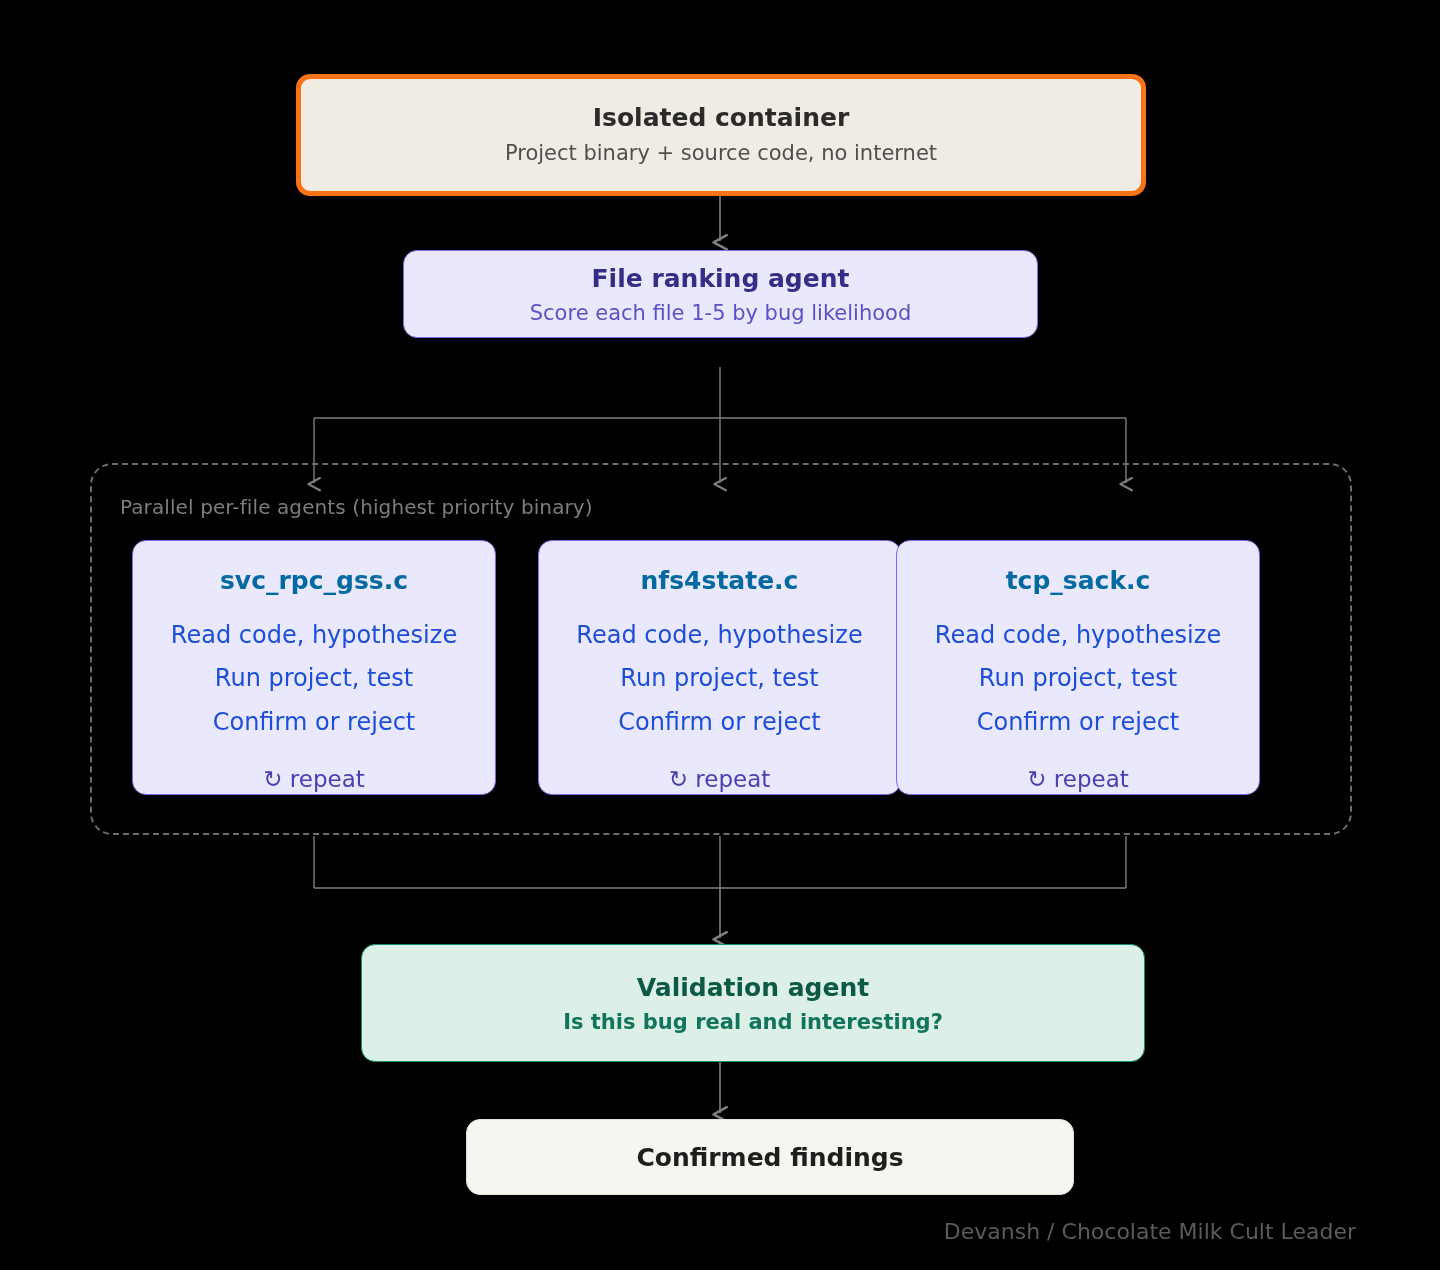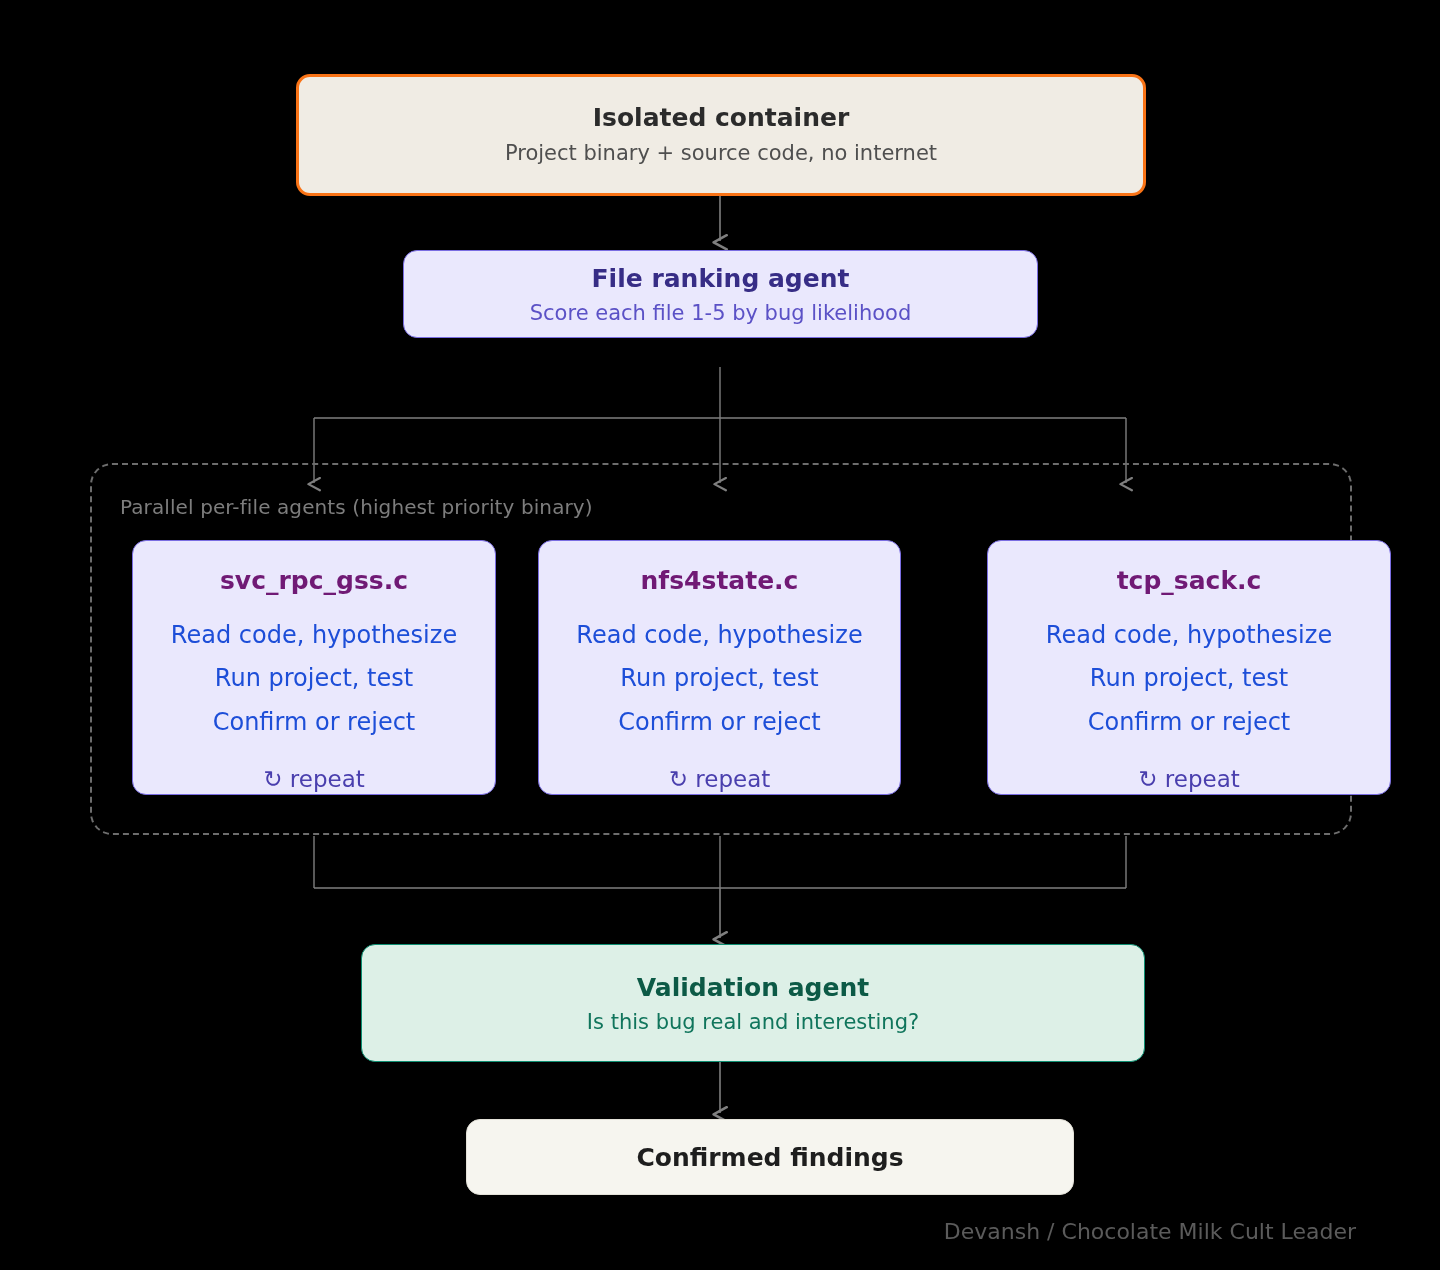--- a/index.html
+++ b/index.html
@@ -39,21 +39,21 @@
     justify-content: center;
   }
 
   
   .node-isolated {
     left: 296px;
     top: 74px;
     width: 850px;
     height: 122px;
     background: #f0ece4;
-    border: 3px solid #f97316;
+    border: 5px solid #f97316;
     border-radius: 14px;
   }
   .node-isolated .title {
     font-size: 25px;
     font-weight: 700;
     color: #2b2b2b;
     line-height: 1.15;
     margin-bottom: 8px;
   }
   .node-isolated .subtitle {
@@ -115,26 +115,26 @@
     border: 1.5px solid #7a6de2;
     border-radius: 14px;
     box-sizing: border-box;
     display: flex;
     flex-direction: column;
     align-items: center;
     padding-top: 26px;
   }
   .card-0 { left: 132px; }
   .card-1 { left: 538px; width: 363px; }
-  .card-2 { left: 987px; width: 404px; }
+  .card-2 { left: 896px; width: 364px; }
 
   .card .card-title {
     font-size: 25px;
     font-weight: 700;
-    color: #701a75;
+    color: #0369a1;
     line-height: 1.1;
     margin-bottom: 19px;
   }
   .card .step {
     font-size: 24px;
     color: #1d4ed8;
     line-height: 1.82;
   }
   .card .repeat {
     font-size: 23px;
@@ -157,20 +157,21 @@
   }
   .node-validation .title {
     font-size: 25px;
     font-weight: 700;
     color: #0c5a46;
     margin-bottom: 8px;
   }
   .node-validation .subtitle {
     font-size: 21px;
     color: #10755c;
+    font-weight: bold;
   }
 
   
   .node-findings {
     left: 466px;
     top: 1119px;
     width: 608px;
     height: 76px;
     background: #f6f5ef;
     border: 1px solid #e3e1d8;

